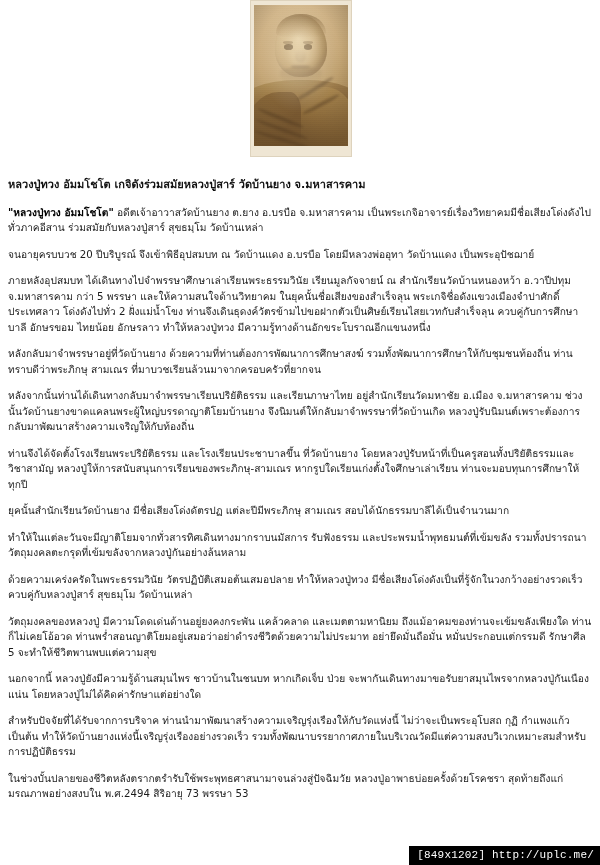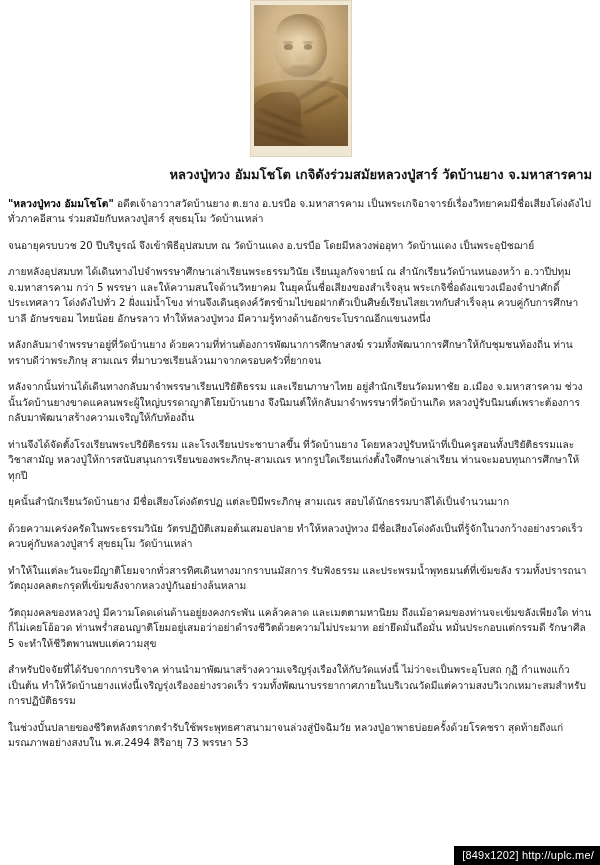--- a/index.html
+++ b/index.html
@@ -152,45 +152,44 @@
     opacity: 0.55;
   }
 
   
   .article {
     padding: 0 8px 0 8px;
     box-sizing: border-box;
     width: 600px;
   }
   .title {
-    font-size: 13px;
+    font-size: 11px;
     font-weight: bold;
     color: #111111;
     line-height: 1.35;
-    margin: 0 0 12px 0;
-    text-align: right;
+    margin: 12px 0 12px 0;
   }
   p.para {
     font-size: 10.2px;
     color: #1b1b1b;
     line-height: 1.52;
     margin: 0 0 11px 0;
     text-align: left;
     word-break: break-word;
   }
   p.para b { font-weight: bold; color: #000; }
 
   
   .watermark {
     position: absolute;
     right: 0;
     bottom: 0;
     background: #000000;
     color: #ffffff;
-    font-family: Liberation Sans, sans-serif;
+    font-family: Liberation Mono, monospace;
     font-size: 11px;
     letter-spacing: 0.2px;
     padding: 3px 6px 4px 8px;
     line-height: 1.1;
     white-space: nowrap;
   }
 </style>
 </head>
 <body>
 
@@ -224,21 +223,22 @@
 <div class="article">
   <div class="title">หลวงปู่ทวง อัมมโชโต เกจิดังร่วมสมัยหลวงปู่สาร์ วัดบ้านยาง จ.มหาสารคาม</div>
   <div>
       <p class="para"><b>"หลวงปู่ทวง อัมมโชโต"</b><span> อดีตเจ้าอาวาสวัดบ้านยาง ต.ยาง อ.บรบือ จ.มหาสารคาม เป็นพระเกจิอาจารย์เรื่องวิทยาคมมีชื่อเสียงโด่งดังไปทั่วภาคอีสาน ร่วมสมัยกับหลวงปู่สาร์ สุขธมฺโม วัดบ้านเหล่า</span></p>
       <p class="para"><span>จนอายุครบบวช 20 ปีบริบูรณ์ จึงเข้าพิธีอุปสมบท ณ วัดบ้านแดง อ.บรบือ โดยมีหลวงพ่ออุทา วัดบ้านแดง เป็นพระอุปัชฌาย์</span></p>
       <p class="para"><span>ภายหลังอุปสมบท ได้เดินทางไปจำพรรษาศึกษาเล่าเรียนพระธรรมวินัย เรียนมูลกัจจายน์ ณ สำนักเรียนวัดบ้านหนองหว้า อ.วาปีปทุม จ.มหาสารคาม กว่า 5 พรรษา และให้ความสนใจด้านวิทยาคม ในยุคนั้นชื่อเสียงของสำเร็จลุน พระเกจิชื่อดังแขวงเมืองจำปาศักดิ์ ประเทศลาว โด่งดังไปทั่ว 2 ฝั่งแม่น้ำโขง ท่านจึงเดินธุดงค์วัตรข้ามไปขอฝากตัวเป็นศิษย์เรียนไสยเวทกับสำเร็จลุน ควบคู่กับการศึกษาบาลี อักษรขอม ไทยน้อย อักษรลาว ทำให้หลวงปู่ทวง มีความรู้ทางด้านอักขระโบราณอีกแขนงหนึ่ง</span></p>
       <p class="para"><span>หลังกลับมาจำพรรษาอยู่ที่วัดบ้านยาง ด้วยความที่ท่านต้องการพัฒนาการศึกษาสงฆ์ รวมทั้งพัฒนาการศึกษาให้กับชุมชนท้องถิ่น ท่านทราบดีว่าพระภิกษุ สามเณร ที่มาบวชเรียนล้วนมาจากครอบครัวที่ยากจน</span></p>
       <p class="para"><span>หลังจากนั้นท่านได้เดินทางกลับมาจำพรรษาเรียนปริยัติธรรม และเรียนภาษาไทย อยู่สำนักเรียนวัดมหาชัย อ.เมือง จ.มหาสารคาม ช่วงนั้นวัดบ้านยางขาดแคลนพระผู้ใหญ่บรรดาญาติโยมบ้านยาง จึงนิมนต์ให้กลับมาจำพรรษาที่วัดบ้านเกิด หลวงปู่รับนิมนต์เพราะต้องการกลับมาพัฒนาสร้างความเจริญให้กับท้องถิ่น</span></p>
       <p class="para"><span>ท่านจึงได้จัดตั้งโรงเรียนพระปริยัติธรรม และโรงเรียนประชาบาลขึ้น ที่วัดบ้านยาง โดยหลวงปู่รับหน้าที่เป็นครูสอนทั้งปริยัติธรรมและวิชาสามัญ หลวงปู่ให้การสนับสนุนการเรียนของพระภิกษุ-สามเณร หากรูปใดเรียนเก่งตั้งใจศึกษาเล่าเรียน ท่านจะมอบทุนการศึกษาให้ทุกปี</span></p>
       <p class="para"><span>ยุคนั้นสำนักเรียนวัดบ้านยาง มีชื่อเสียงโด่งดัตรปฏ แต่ละปีมีพระภิกษุ สามเณร สอบได้นักธรรมบาลีได้เป็นจำนวนมาก</span></p>
+      <p class="para"><span>ทำให้ในแต่ละวันจะมีญาติโยมจากทั่วสารทิศเดินทางมากราบนมัสการ รับฟังธรรม และประพรมน้ำพุทธมนต์ที่เข้มขลัง รวมทั้งปรารถนาวัตถุมงคลตะกรุดที่เข้มขลังจากหลวงปู่กันอย่างล้นหลาม</span></p>
       <p class="para"><span>ด้วยความเคร่งครัดในพระธรรมวินัย วัตรปฏิบัติเสมอต้นเสมอปลาย ทำให้หลวงปู่ทวง มีชื่อเสียงโด่งดังเป็นที่รู้จักในวงกว้างอย่างรวดเร็ว ควบคู่กับหลวงปู่สาร์ สุขธมุโม วัดบ้านเหล่า</span></p>
-      <p class="para"><span>ทำให้ในแต่ละวันจะมีญาติโยมจากทั่วสารทิศเดินทางมากราบนมัสการ รับฟังธรรม และประพรมน้ำพุทธมนต์ที่เข้มขลัง รวมทั้งปรารถนาวัตถุมงคลตะกรุดที่เข้มขลังจากหลวงปู่กันอย่างล้นหลาม</span></p>
       <p class="para"><span>วัตถุมงคลของหลวงปู่ มีความโดดเด่นด้านอยู่ยงคงกระพัน แคล้วคลาด และเมตตามหานิยม ถึงแม้อาคมของท่านจะเข้มขลังเพียงใด ท่านก็ไม่เคยโอ้อวด ท่านพร่ำสอนญาติโยมอยู่เสมอว่าอย่าดำรงชีวิตด้วยความไม่ประมาท อย่ายึดมั่นถือมั่น หมั่นประกอบแต่กรรมดี รักษาศีล 5 จะทำให้ชีวิตพานพบแต่ความสุข</span></p>
+      <p class="para"><span>นอกจากนี้ หลวงปู่ยังมีความรู้ด้านสมุนไพร ชาวบ้านในชนบท หากเกิดเจ็บ ป่วย จะพากันเดินทางมาขอรับยาสมุนไพรจากหลวงปู่กันเนืองแน่น โดยหลวงปู่ไม่ได้คิดค่ารักษาแต่อย่างใด</span></p>
       <p class="para"><span>สำหรับปัจจัยที่ได้รับจากการบริจาค ท่านนำมาพัฒนาสร้างความเจริญรุ่งเรืองให้กับวัดแห่งนี้ ไม่ว่าจะเป็นพระอุโบสถ กุฏิ กำแพงแก้ว เป็นต้น ทำให้วัดบ้านยางแห่งนี้เจริญรุ่งเรืองอย่างรวดเร็ว รวมทั้งพัฒนาบรรยากาศภายในบริเวณวัดมีแต่ความสงบวิเวกเหมาะสมสำหรับการปฏิบัติธรรม</span></p>
       <p class="para"><span>ในช่วงบั้นปลายของชีวิตหลังตรากตรำรับใช้พระพุทธศาสนามาจนล่วงสู่ปัจฉิมวัย หลวงปู่อาพาธบ่อยครั้งด้วยโรคชรา สุดท้ายถึงแก่มรณภาพอย่างสงบใน พ.ศ.2494 สิริอายุ 73 พรรษา 53</span></p>
     </div>
 </div>
 
 <div class="watermark">[849x1202] http://uplc.me/</div>
 
 </body></html>

